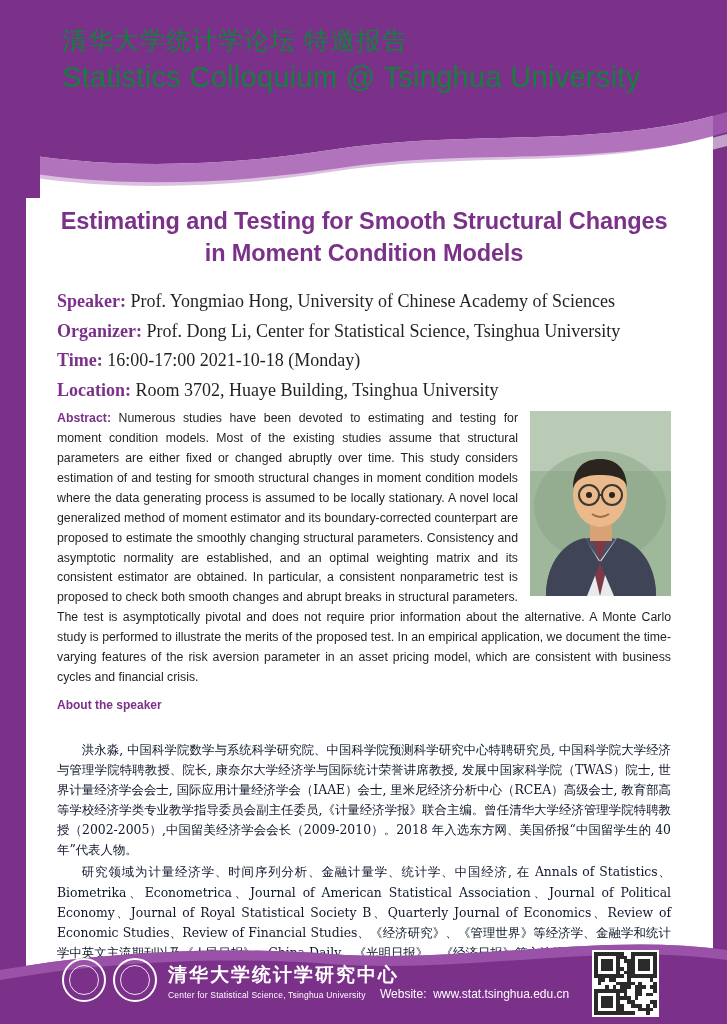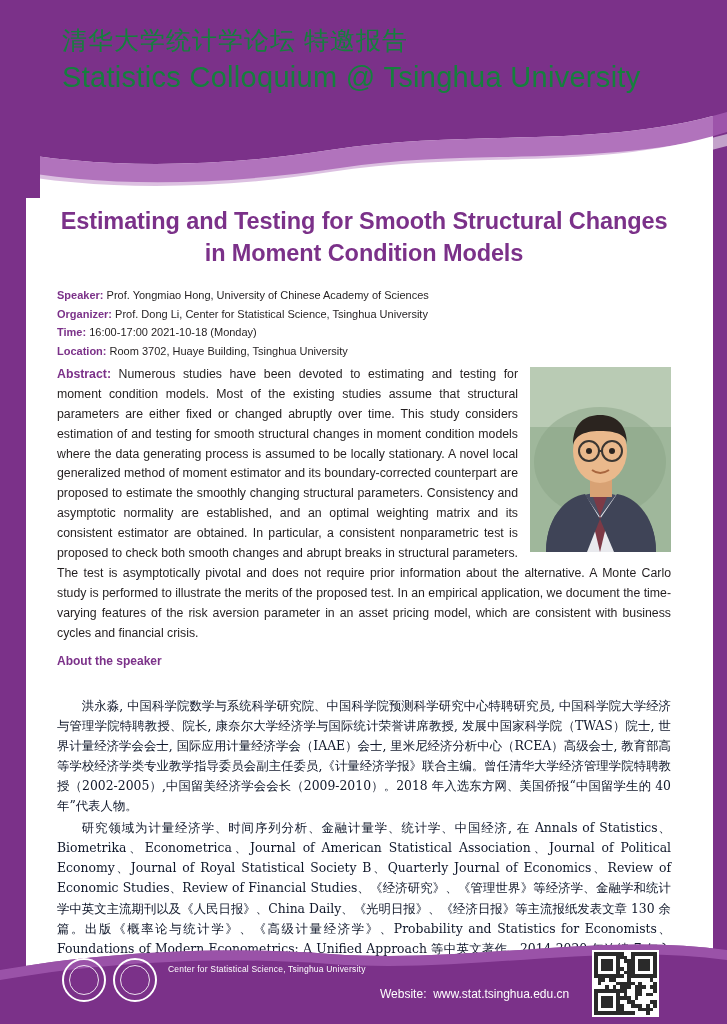--- a/index.html
+++ b/index.html
@@ -146,24 +146,25 @@
   .talk-title {
     color: #7b3189;
     font-size: 23.5px;
     font-weight: 700;
     text-align: center;
     line-height: 1.35;
     margin: 0 0 18px 0;
     letter-spacing: -0.1px;
   }
   .meta {
-    font-size: 11px;
+    font-size: 18px;
     color: #231f20;
     line-height: 1.58;
     margin-bottom: 1px;
+    font-family: Liberation Serif, serif;
   }
   .meta b {
     color: #7b3189;
     font-weight: 700;
   }
   .meta.platform span {
     font-weight: 700;
     color: #231f20;
   }
 
@@ -293,20 +294,21 @@
 
   <div class="footer">
     <svg class="footer-svg" width="727" height="84" viewBox="0 0 727 84">
       <path d="M0,84 H727 V10 C600,-8 470,24 330,14 C210,5 90,14 0,30 Z" fill="#7b3189"></path>
       <path d="M0,30 C90,14 210,5 330,14 C470,24 600,-8 727,10 L727,20 C600,2 470,34 330,24 C210,15 90,24 0,40 Z" fill="#a35bb0" opacity="0.8"></path>
     </svg>
     <div class="footer-inner">
       <div class="seal seal-1"></div>
       <div class="seal seal-2"></div>
       <div class="center-name">
+        <div class="center-name-cn">清华大学统计学研究中心</div>
         <div class="center-name-en">Center for Statistical Science, Tsinghua University</div>
       </div>
       <div class="website">
         <span>Website:</span>
         &nbsp;<span>www.stat.tsinghua.edu.cn</span>
       </div>
       <div class="qr">
         <div class="qr-grid" id="qrGrid">
             <i class="on"></i>
             <i class="on"></i>

